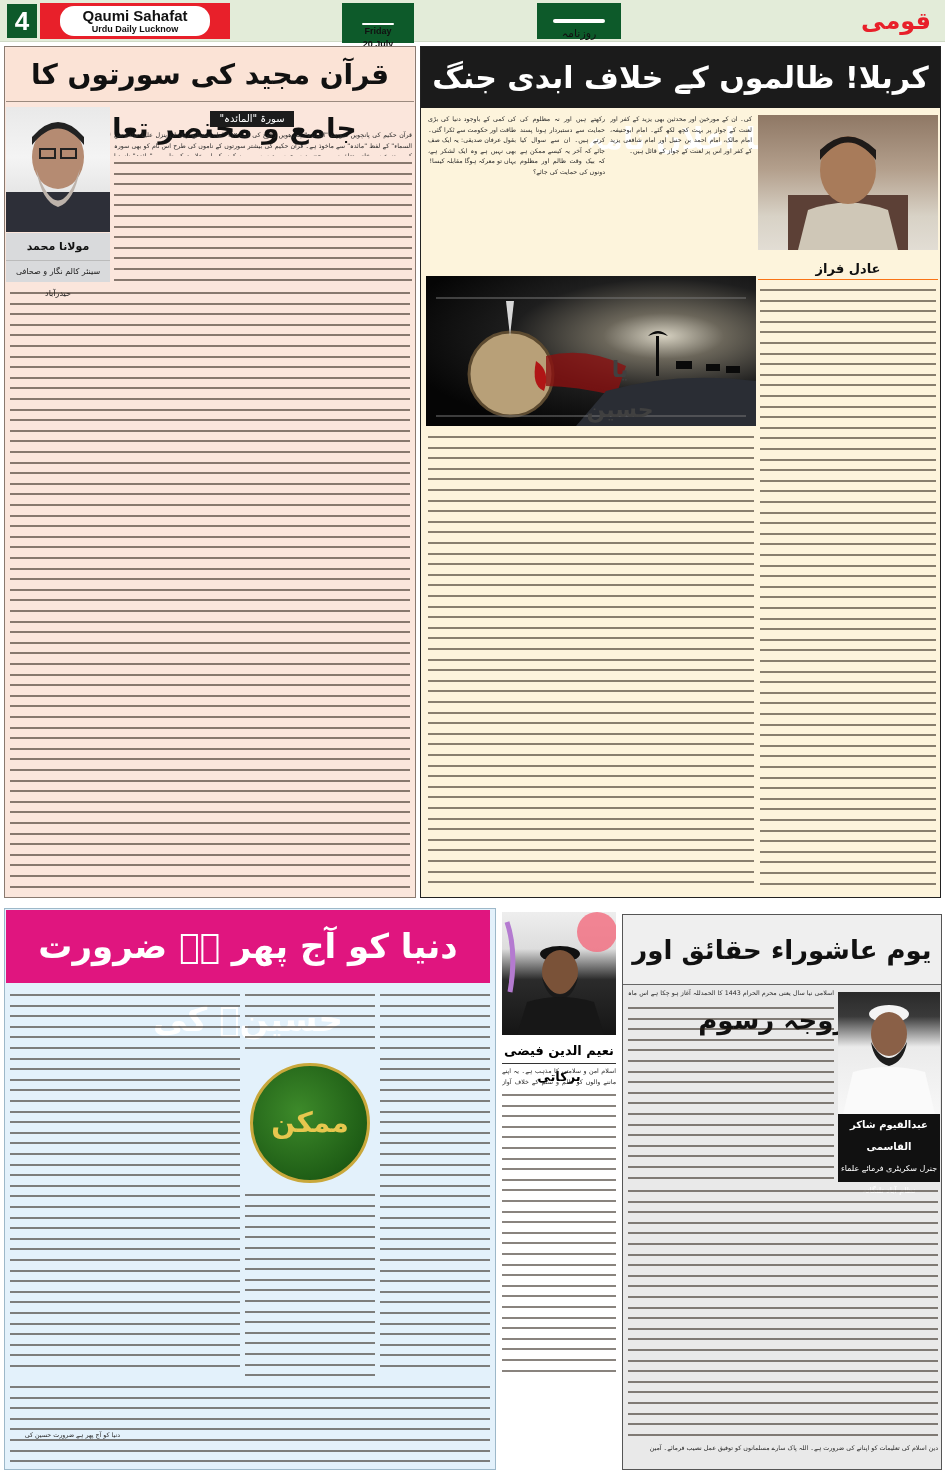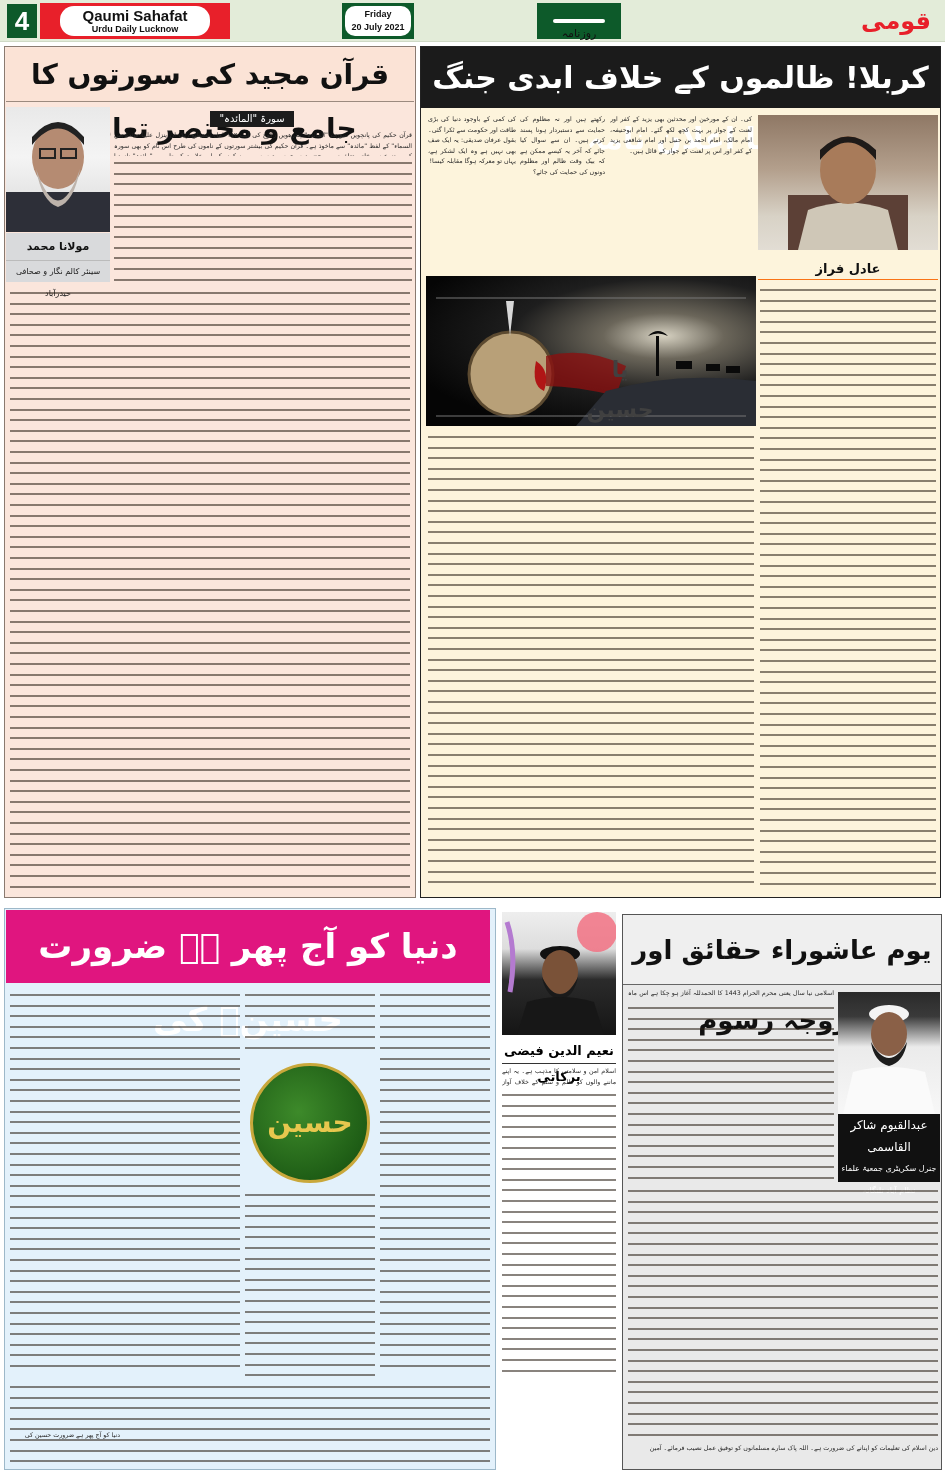--- a/index.html
+++ b/index.html
@@ -6,21 +6,21 @@
   body { width: 945px; height: 1477px; background: #ffffff; font-family: "DejaVu Sans", sans-serif; position: relative; overflow: hidden; }
   .abs { position: absolute; }
 
   
   .masthead { left: 0; top: 0; width: 945px; height: 42px; background: #e3ecd9; border-bottom: 1px solid #cfd9c5; }
   .page-num { left: 7px; top: 4px; width: 30px; height: 34px; background: #0d5a2a; color: #fff; font-family: "Liberation Sans", sans-serif; font-weight: bold; font-size: 26px; text-align: center; line-height: 34px; }
   .title-box { left: 40px; top: 3px; width: 190px; height: 36px; background: #e8202a; padding: 3px 20px; }
   .title-inner { width: 100%; height: 100%; background: #fff; border-radius: 14px; text-align: center; font-family: "Liberation Sans", sans-serif; }
   .title-main { font-size: 15px; font-weight: bold; color: #111; line-height: 17px; padding-top: 1px; }
   .title-sub { font-size: 9px; font-weight: bold; color: #111; line-height: 11px; }
-  .date-box { left: 342px; top: 3px; width: 72px; height: 36px; background: #0d5a2a; padding: 3px; }
+  .date-box { left: 342px; top: 3px; width: 72px; height: 36px; background: #0d5a2a; padding: 20px; }
   .date-inner { width: 100%; height: 100%; background: #fff; border-radius: 10px; text-align: center; font-family: "Liberation Sans", sans-serif; font-size: 9px; font-weight: bold; color: #111; line-height: 13px; padding-top: 2px; }
   .ur-box { left: 537px; top: 3px; width: 84px; height: 36px; background: #0d5a2a; padding: 16px; }
   .ur-inner { width: 100%; height: 100%; background: #fff; border-radius: 12px; text-align: center; font-size: 11px; line-height: 30px; color: #111; direction: rtl; }
   .ur-title { right: 14px; top: 2px; width: 150px; height: 38px; color: #e8202a; font-weight: bold; font-size: 24px; line-height: 38px; text-align: right; direction: rtl; }
 
   
   .urdu { direction: rtl; text-align: justify; }
   .textblock { font-size: 6.3px; line-height: 10.6px; color: #2a2a2a; overflow: hidden; }
   .lines { background-image: repeating-linear-gradient(to bottom, transparent 0px, transparent 4px, rgba(40,30,20,0.55) 4px, rgba(40,30,20,0.55) 6px, transparent 6px, transparent 10.6px); }
 
@@ -45,21 +45,21 @@
   .bl-headline { left: 6px; top: 910px; width: 484px; height: 73px; background: #e0157f; color: #fff; font-size: 34px; font-weight: bold; text-align: center; line-height: 73px; direction: rtl; }
   .bl-photo { left: 502px; top: 912px; width: 114px; height: 123px; background: linear-gradient(180deg,#eee 0%, #ddd 30%, #2b2b2b 55%, #151515 100%); overflow: hidden; }
   .bl-name { left: 502px; top: 1038px; width: 114px; height: 26px; font-size: 13px; font-weight: bold; color: #000000; text-align: center; line-height: 26px; direction: rtl; border-bottom: 1px solid #333; }
   .calligraphy { left: 250px; top: 1063px; width: 120px; height: 120px; border-radius: 50%; background: radial-gradient(circle at 40% 40%, #3d8a2a 0%, #1f5e16 70%, #17470f 100%); border: 3px solid #c9a83b; color: #e7c74e; font-size: 28px; font-weight: bold; text-align: center; line-height: 114px; direction: rtl; }
 
   
   .br-article { left: 622px; top: 914px; width: 320px; height: 556px; background: #e9e9e9; border: 1px solid #555; }
   .br-headline { left: 623px; top: 915px; width: 318px; height: 70px; background: #efefef; font-size: 26px; font-weight: bold; color: #111; text-align: center; line-height: 70px; direction: rtl; border-bottom: 1px solid #666; }
   .br-photo { left: 838px; top: 992px; width: 102px; height: 122px; background: linear-gradient(180deg,#2a2a2a 0%, #3a3a3a 20%, #ebebeb 45%, #f7f7f7 100%); overflow: hidden; }
   .br-caption { left: 838px; top: 1114px; width: 102px; height: 68px; background: #111; color: #fff; direction: rtl; text-align: center; }
-  .br-caption .n { font-size: 12px; font-weight: normal; line-height: 22px; display: block; }
+  .br-caption .n { font-size: 10px; font-weight: bold; line-height: 22px; display: block; }
   .br-caption .r { font-size: 8px; line-height: 22px; display: block; }
 
   .svgfill { position: absolute; left: 0; top: 0; width: 100%; height: 100%; }
 </style>
 </head>
 <body>
 
 <div class="abs masthead"></div>
 <div class="abs page-num">4</div>
 <div class="abs title-box">
@@ -146,35 +146,35 @@
     <path d="M15 123 L25 90 Q58 80 92 90 L102 123 Z" fill="#171717"></path>
   </svg>
 </div>
 <div class="abs bl-name">نعیم الدین فیضی برکاتی</div>
 <div class="abs urdu textblock" style="left:502px;top:1066px;width:114px;height:22px;">اسلام امن و سلامتی کا مذہب ہے۔ یہ اپنے ماننے والوں کو ظلم و ستم کے خلاف آواز بلند کرنے کا درس دیتا ہے۔</div>
 <div class="abs lines" style="left:502px;top:1090px;width:114px;height:290px;"></div>
 <div class="abs lines" style="left:10px;top:990px;width:230px;height:385px;"></div>
 <div class="abs lines" style="left:245px;top:990px;width:130px;height:65px;"></div>
 <div class="abs lines" style="left:380px;top:990px;width:110px;height:385px;"></div>
 <div class="abs lines" style="left:245px;top:1190px;width:130px;height:190px;"></div>
-<div class="abs calligraphy">حسین</div>
+<div class="abs calligraphy">ممکن</div>
 <div class="abs lines" style="left:10px;top:1382px;width:480px;height:84px;"></div>
 <div class="abs urdu textblock" style="left:10px;top:1430px;width:110px;height:12px;">دنیا کو آج پھر ہے ضرورت حسین کی</div>
 
 <div class="abs br-article"></div>
 <div class="abs br-headline">یوم عاشوراء حقائق اور مروجہ رسوم</div>
 <div class="abs urdu textblock" style="left:628px;top:988px;width:206px;height:12px;">اسلامی نیا سال یعنی محرم الحرام 1443 کا الحمدللہ آغاز ہو چکا ہے اس ماہ مبارک میں جہاں</div>
 <div class="abs br-photo">
   <svg class="svgfill" viewBox="0 0 102 122">
     <ellipse cx="51" cy="22" rx="20" ry="9" fill="#f4f4f4"></ellipse>
     <ellipse cx="51" cy="42" rx="18" ry="22" fill="#8a6047"></ellipse>
     <path d="M33 50 Q51 82 69 50 Q66 70 51 74 Q36 70 33 50 Z" fill="#1d1d1d"></path>
     <path d="M5 122 L15 80 Q51 70 87 80 L97 122 Z" fill="#fafafa"></path>
   </svg>
 </div>
 <div class="abs br-caption">
   <span class="n">عبدالقیوم شاکر القاسمی</span>
-  <span class="r">جنرل سکریٹری جمعیۃ علماء</span>
+  <span class="r">جنرل سکریٹری فرمائے علماء</span>
   <span class="r">نظام آباد تلنگانہ</span>
 </div>
 <div class="abs lines" style="left:628px;top:1003px;width:206px;height:180px;"></div>
 <div class="abs lines" style="left:628px;top:1186px;width:310px;height:255px;"></div>
 <div class="abs urdu textblock" style="left:628px;top:1443px;width:310px;height:22px;">دین اسلام کی تعلیمات کو اپنانے کی ضرورت ہے۔ اللہ پاک سارے مسلمانوں کو توفیق عمل نصیب فرمائے۔ آمین</div>
 
 </body></html>

